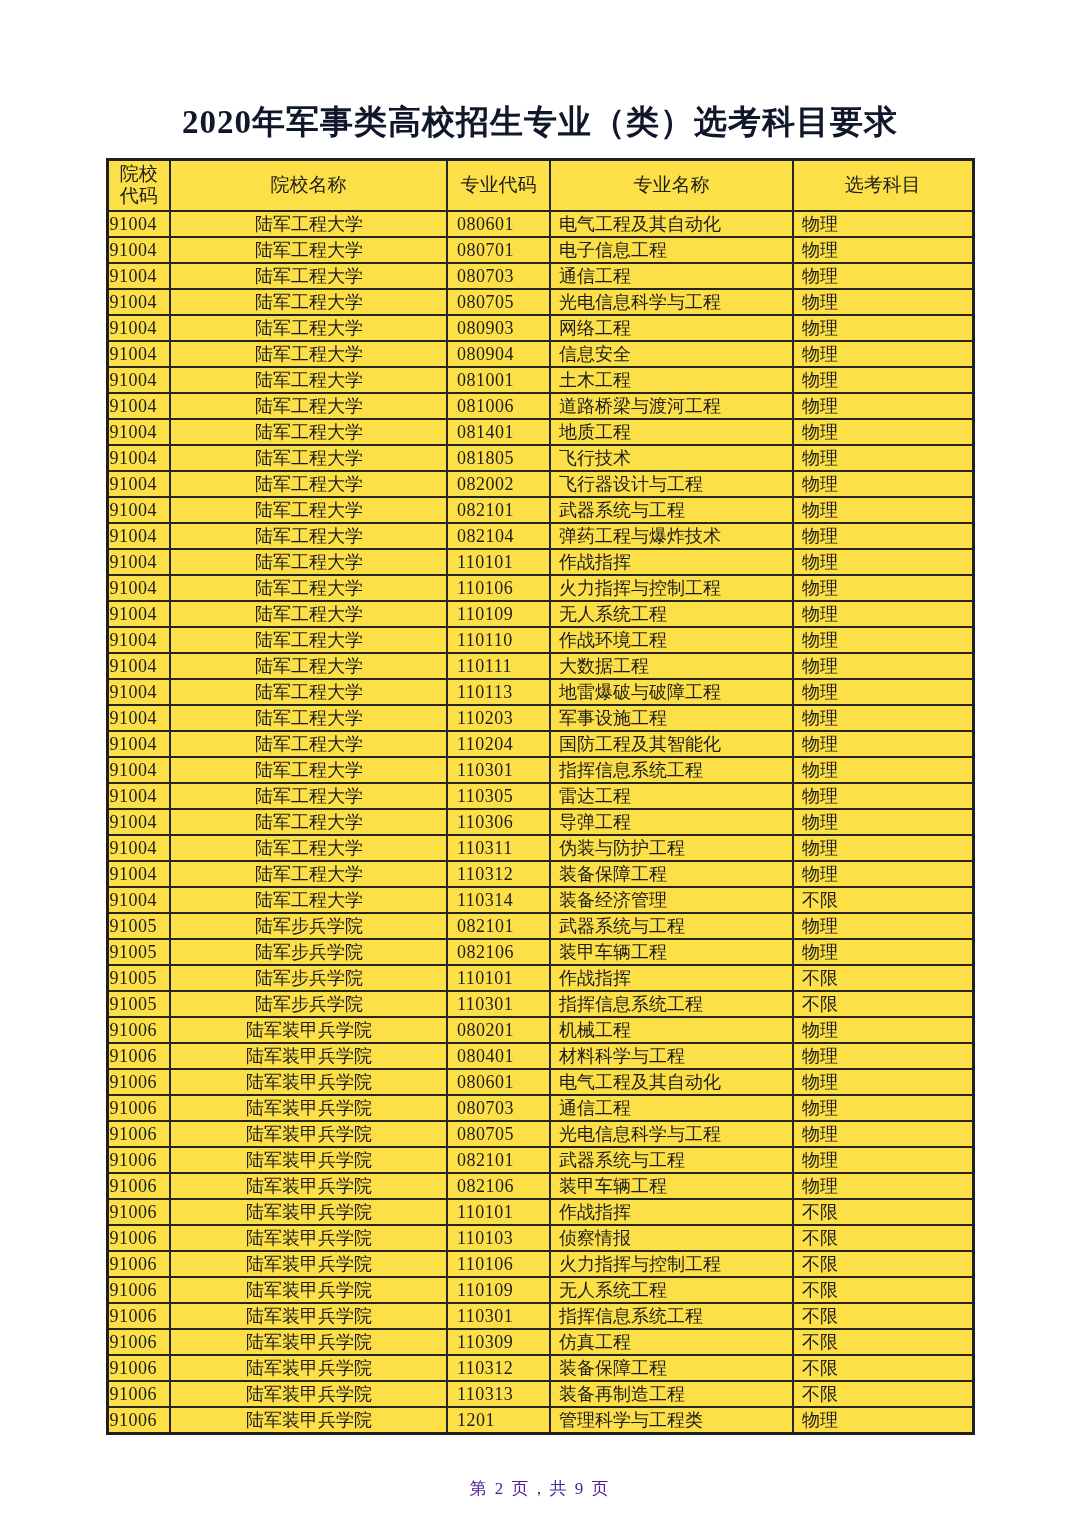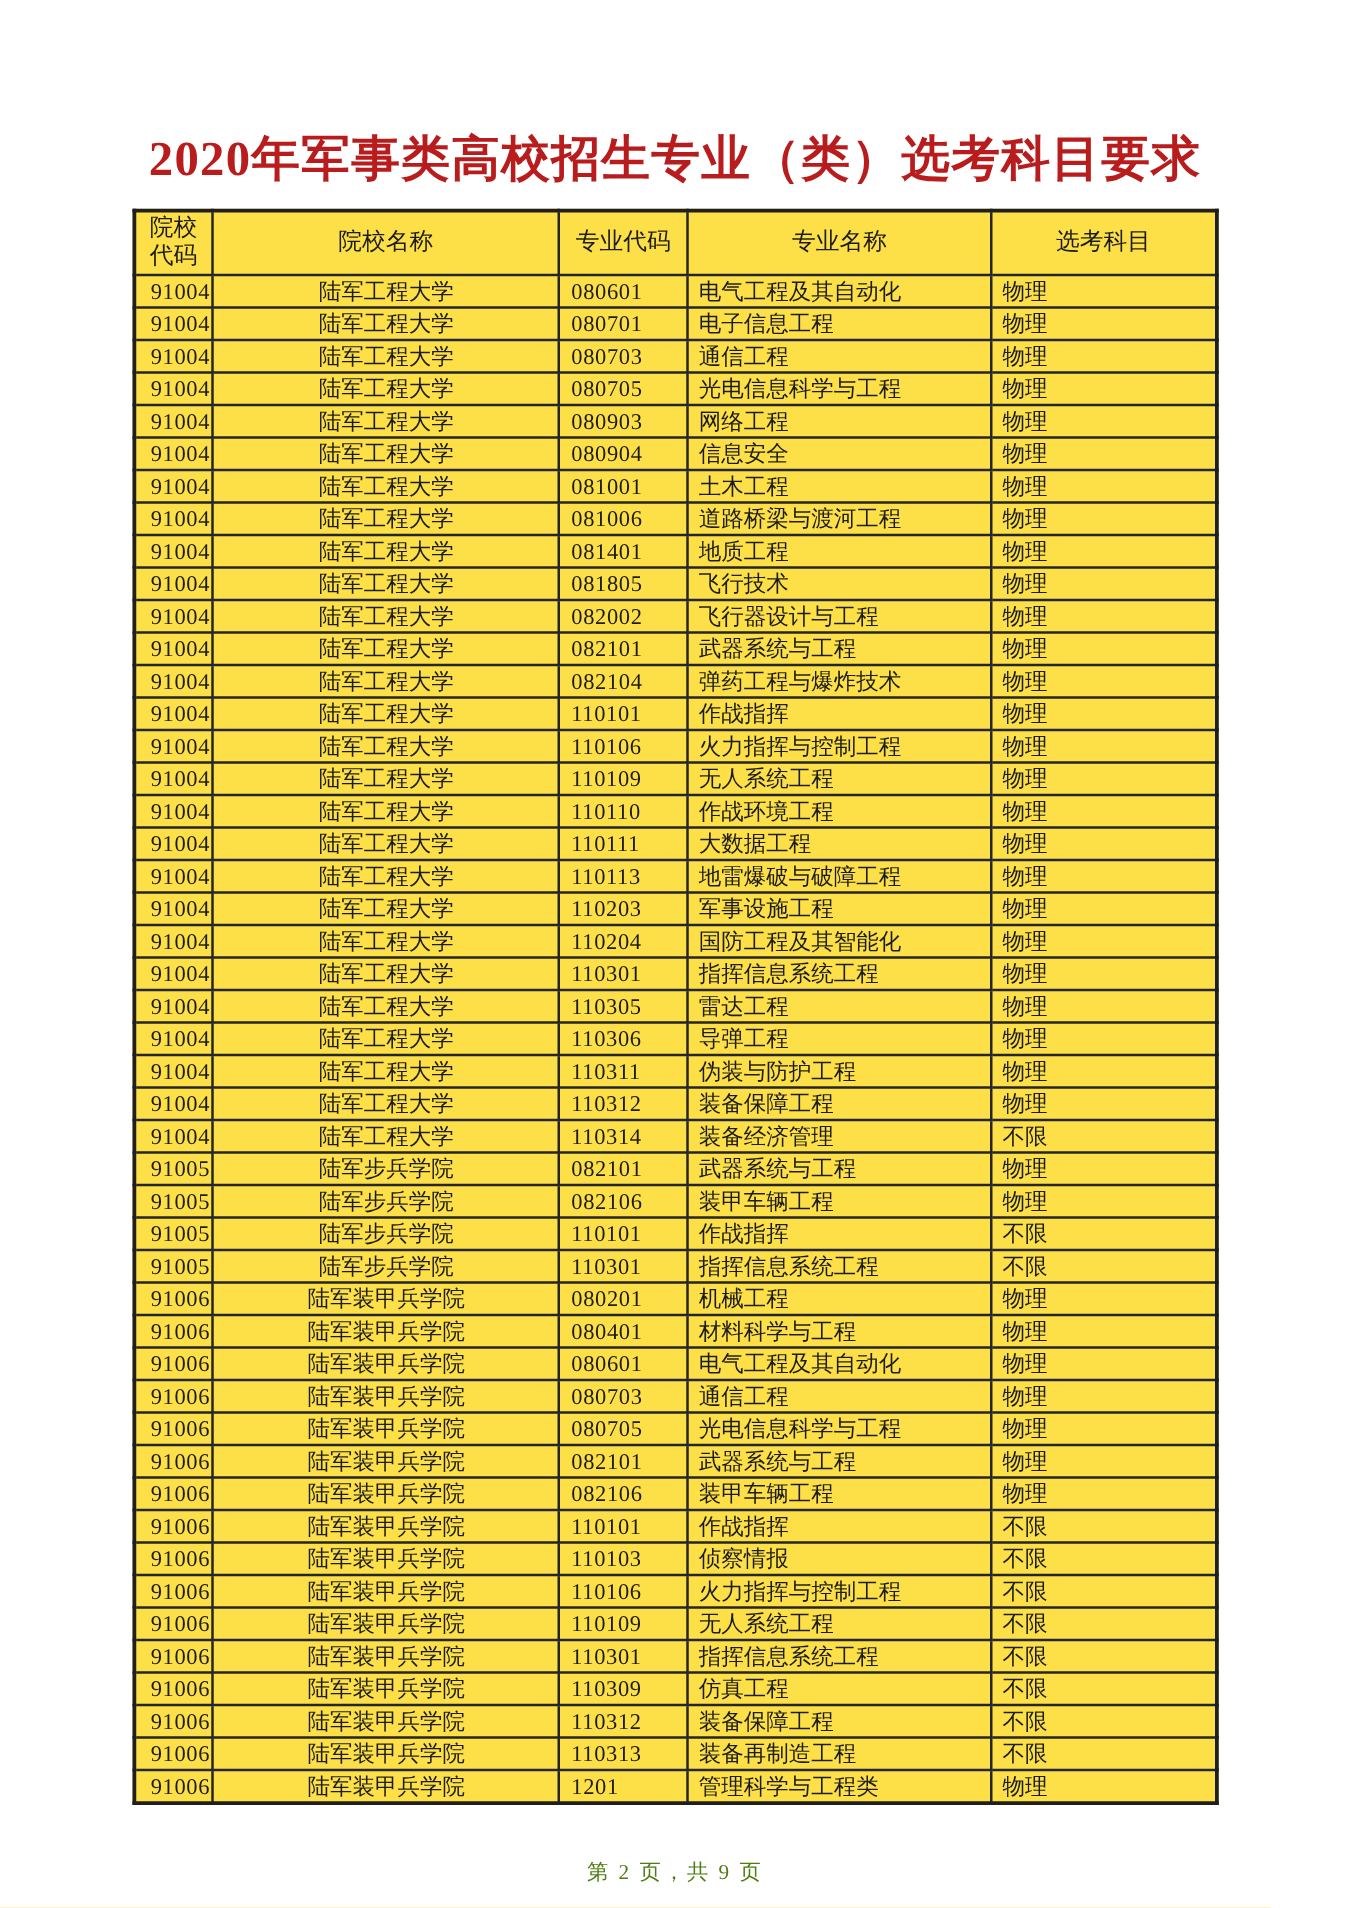--- a/index.html
+++ b/index.html
@@ -18,24 +18,24 @@
     width: 1080px;
     height: 1526px;
     box-sizing: border-box;
     padding-top: 100px;
     background: #ffffff;
   }
   .title {
     width: 866px;
     margin: 0 auto 13px auto;
     text-align: center;
-    font-size: 39px;
+    font-size: 33px;
     font-weight: bold;
     letter-spacing: 1px;
-    color: #b91c1c;
+    color: #0f172a;
     white-space: nowrap;
   }
   table.doc-table {
     border-collapse: collapse;
     table-layout: fixed;
     margin: 0 auto;
     width: 866px;
     border: 3px solid #1f1f1f;
     background: #fde047;
   }
@@ -56,35 +56,35 @@
   }
   table.doc-table th.c0 { white-space: normal; }
   table.doc-table td {
     height: 24px;
     font-size: 18px;
     line-height: 24px;
     padding: 0 6px;
     text-align: left;
   }
   table.doc-table td.c0 {
-    text-align: right;
+    text-align: left;
     padding: 0 1px;
     letter-spacing: 0.5px;
     border-radius: 12px;
   }
   table.doc-table td.c2 { padding-left: 9px; letter-spacing: 0.5px; }
   table.doc-table td.c1 { padding-left: 7px; text-align: center; }
   table.doc-table td.c3 { padding-left: 8px; border-radius: 13px; }
   table.doc-table td.c4 { padding-left: 8px; font-family: Liberation Serif, serif; }
   .footer {
     margin-top: 42px;
     text-align: center;
     font-size: 17px;
     letter-spacing: 2px;
-    color: #4d7c0f;
+    color: #4c1d95;
   }
 </style>
 </head>
 <body>
 
 <div class="page">
   <h1 class="title">2020年军事类高校招生专业（类）选考科目要求</h1>
 
   <table class="doc-table">
     <colgroup>

